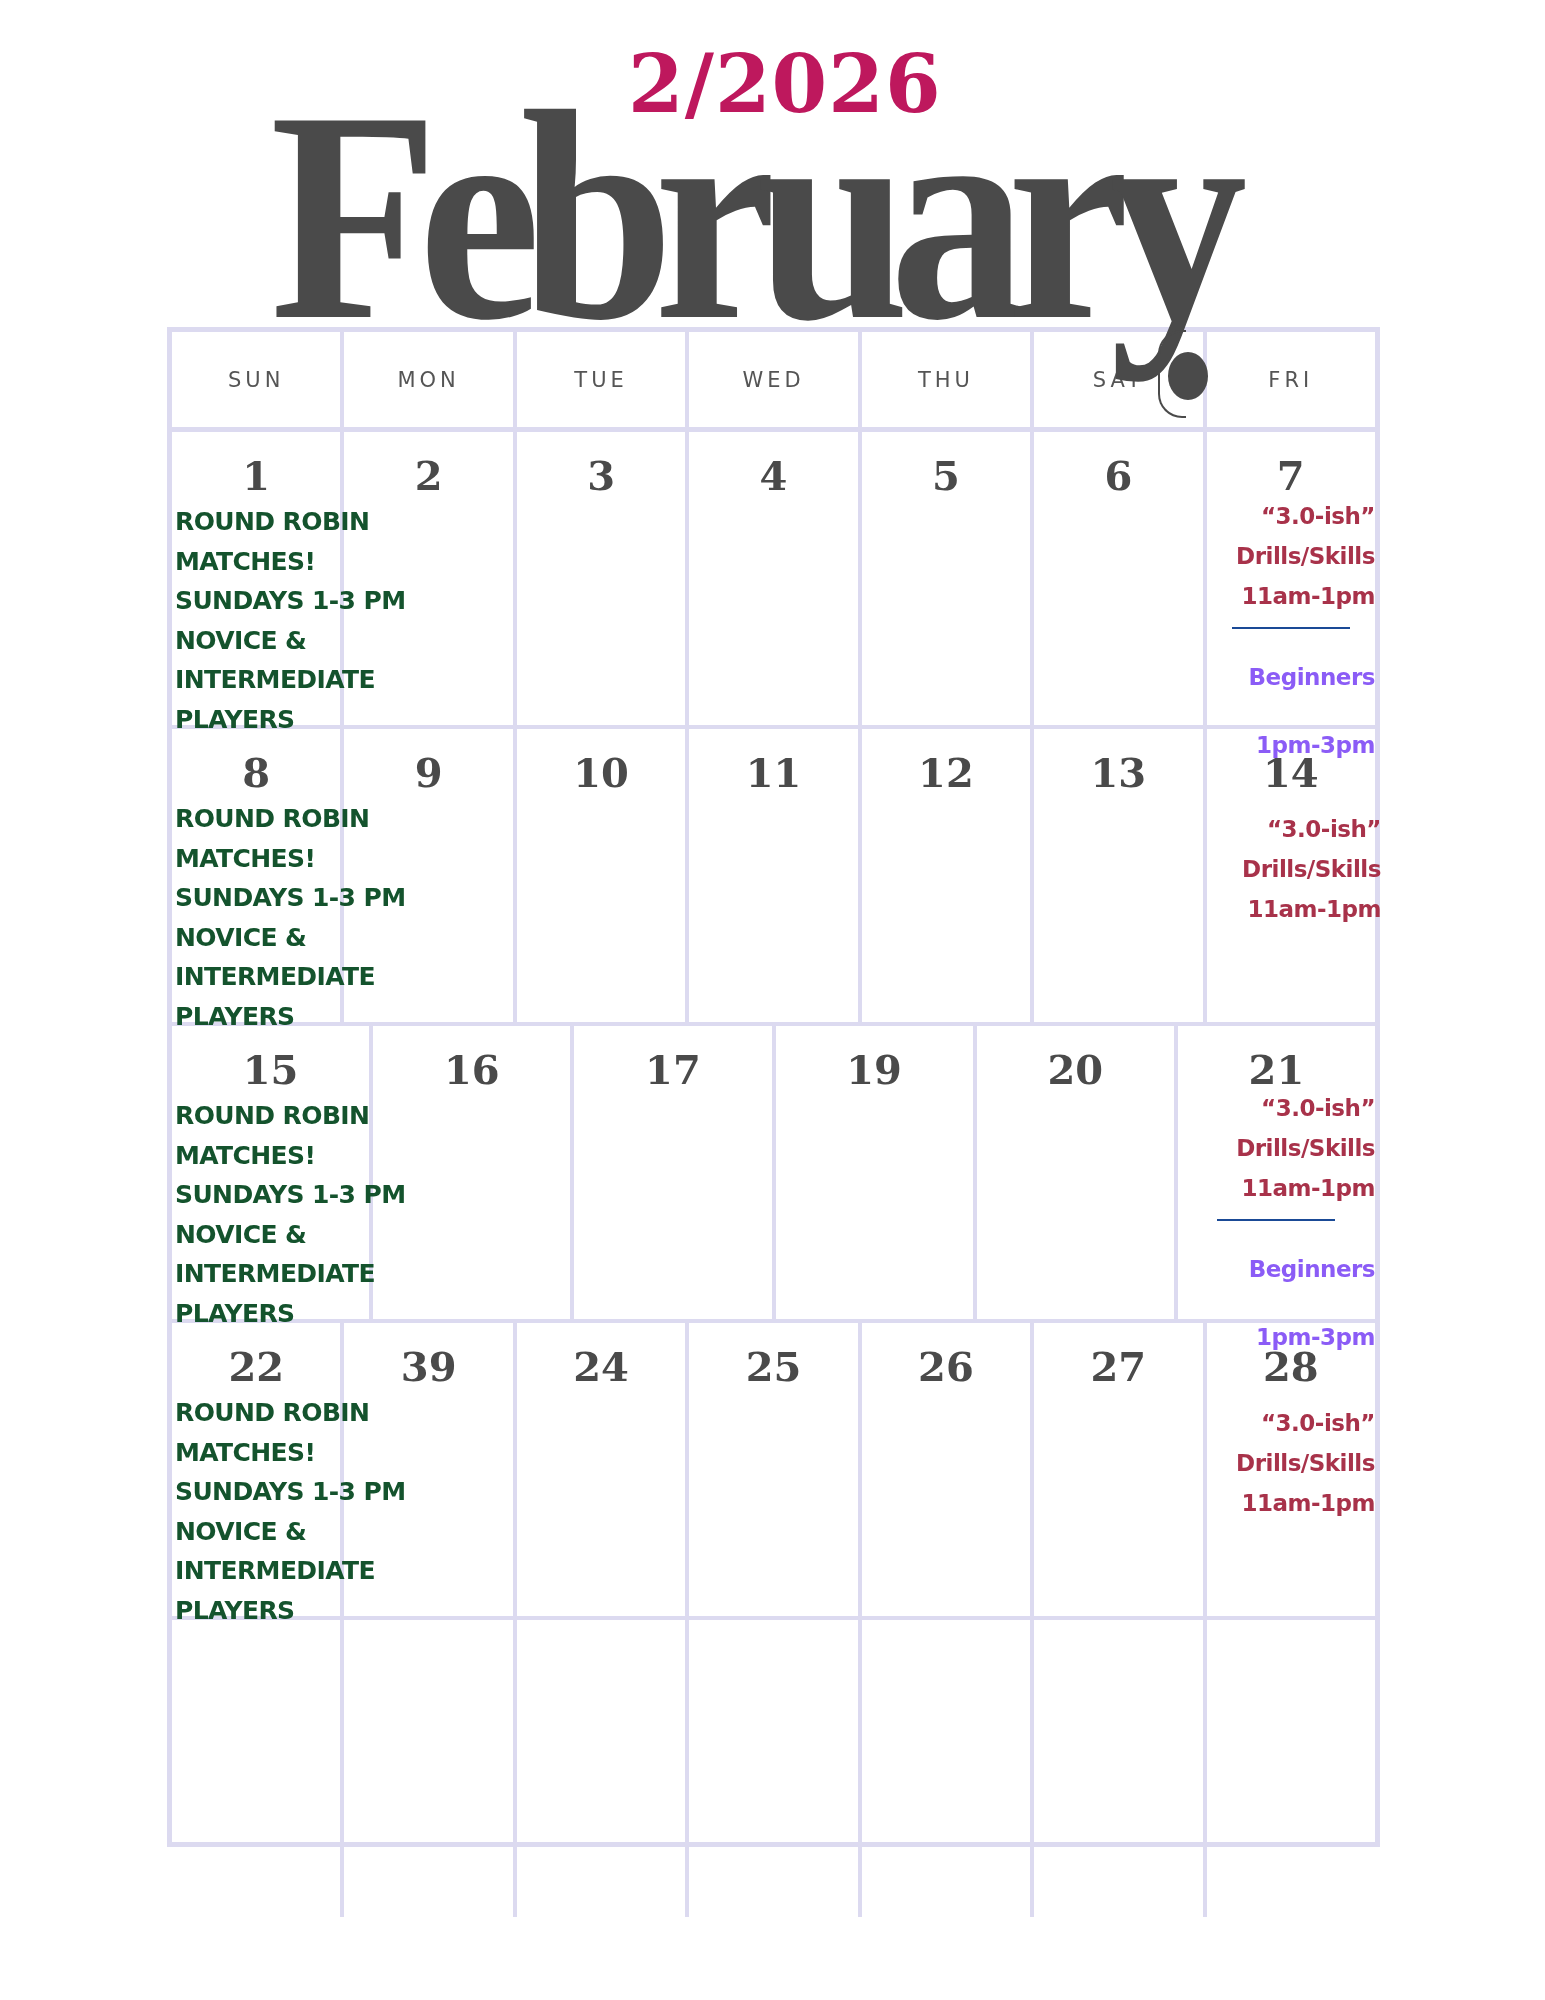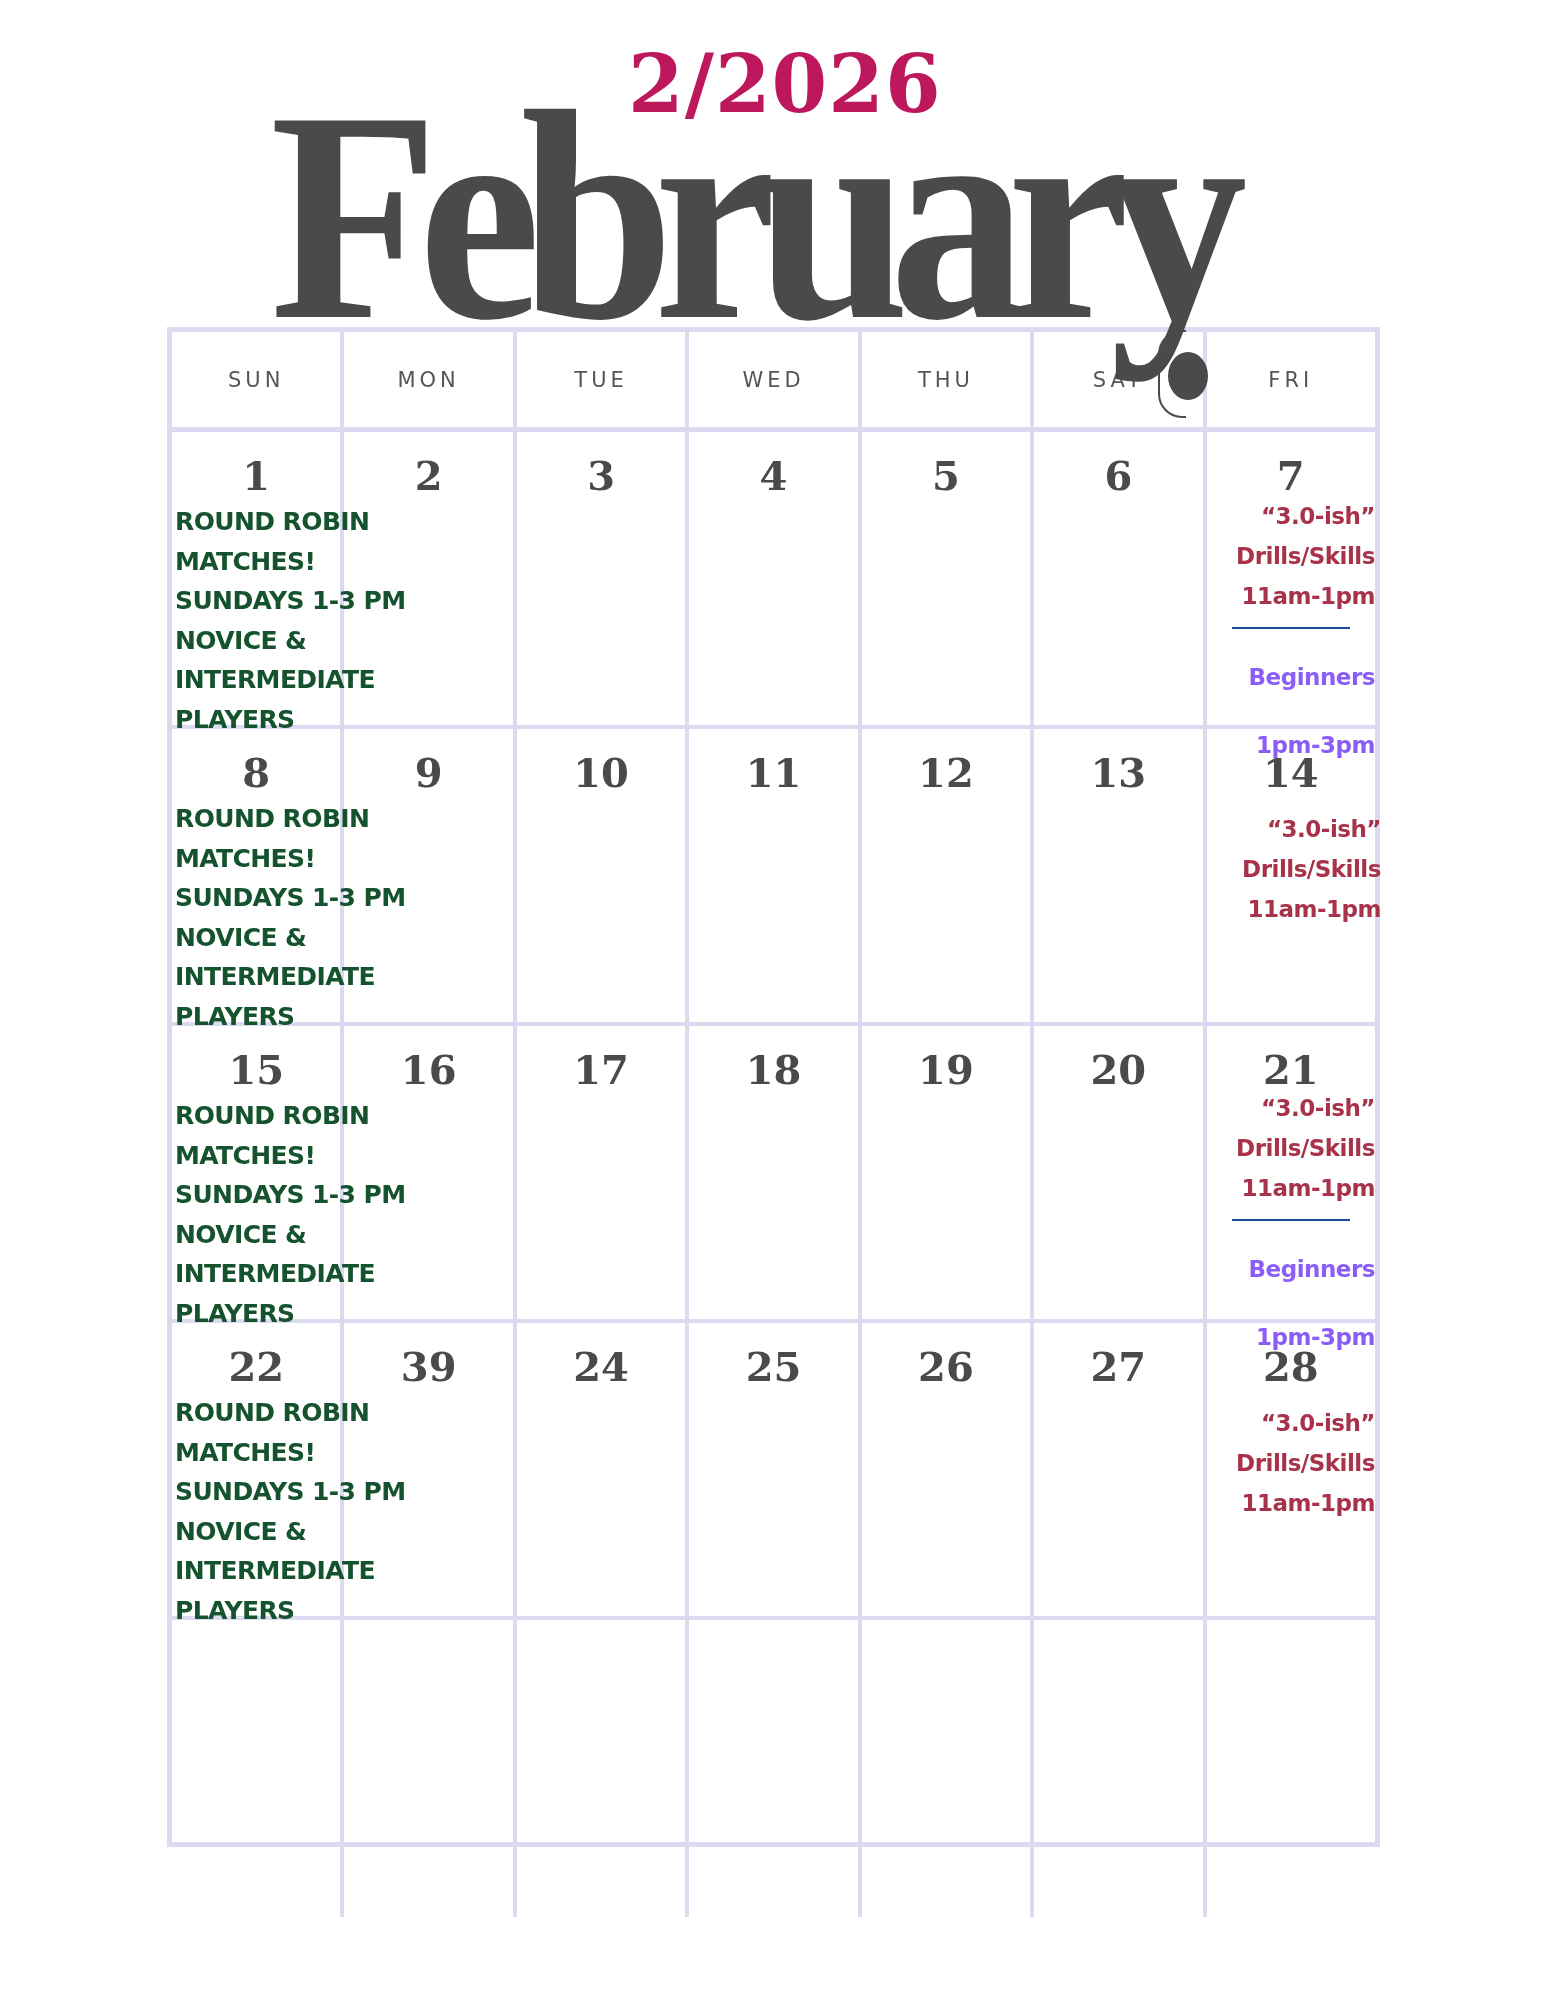--- a/index.html
+++ b/index.html
@@ -286,23 +286,20 @@
             <div>PLAYERS</div>
           </div>
         </div>
         <div class="day">
             <div class="day-num">16</div>
           </div>
         <div class="day">
             <div class="day-num">17</div>
           </div>
         <div class="day">
-            <div class="day-num">18</div>
-          </div>
-        <div class="day">
             <div class="day-num">19</div>
           </div>
         <div class="day">
             <div class="day-num">20</div>
           </div>
         <div class="day">
           <div class="day-num">21</div>
           <div class="sat-event" style="top:62px;">
             <span class="red">“3.0-ish”</span>
             <span class="red">Drills/Skills</span>

